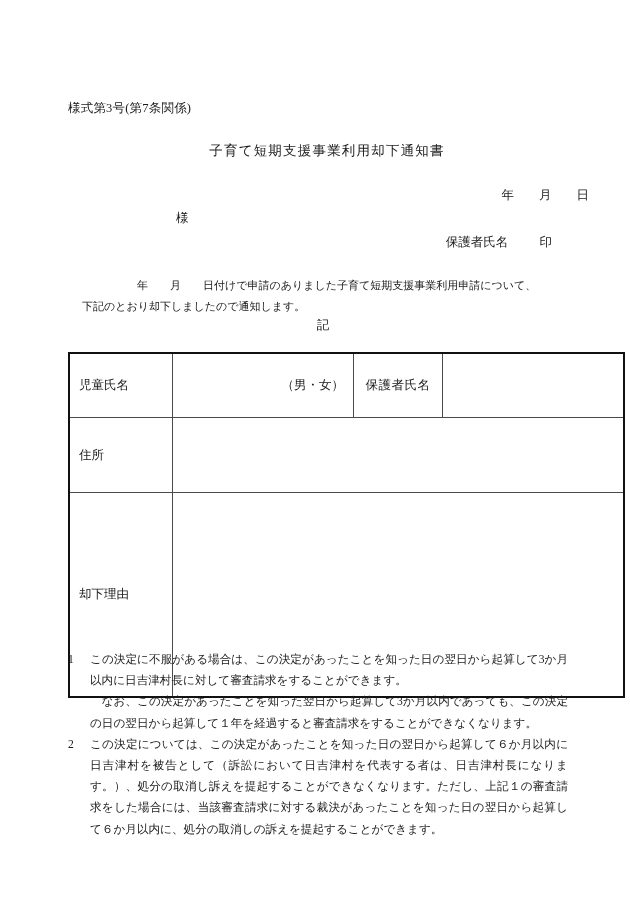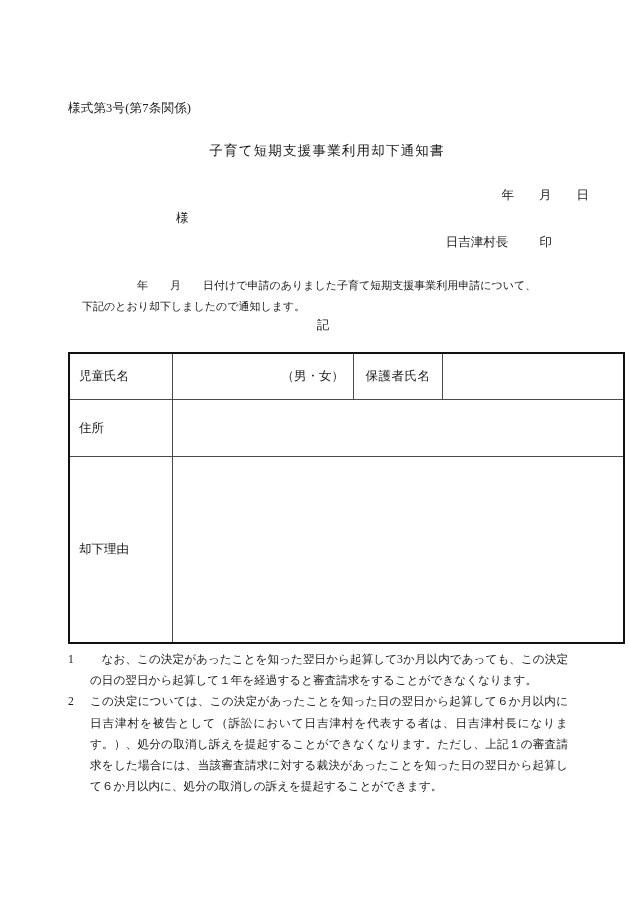--- a/index.html
+++ b/index.html
@@ -104,21 +104,21 @@
     width: 481px;
     border-collapse: collapse;
     border: 2px solid #111111;
     table-layout: fixed;
     background: #ffffff;
   }
   .form-table td {
     border: 1px solid #4a4a4a;
     font-size: 12.5px;
     vertical-align: middle;
-    padding: 0 9px;
+    padding: 9px 9px;
     background: #ffffff;
   }
   .form-table td.label-spread {
     width: 84px;
     text-align: left;
   }
   .label-spread .sp {
     display: inline-block;
     width: 66px;
     display: inline-flex;
@@ -175,21 +175,21 @@
 <div class="page">
 
   <div class="abs form-no">様式第3号(第7条関係)</div>
 
   <div class="abs doc-title">子育て短期支援事業利用却下通知書</div>
 
   <div class="abs date-line">年        月        日</div>
 
   <div class="abs addressee">様</div>
 
-  <div class="abs issuer">日吉津村長          印</div>
+  <div class="abs issuer">保護者氏名          印</div>
 
   <div class="abs body-block">
     <div class="body-line-1">年        月        日付けで申請のありました子育て短期支援事業利用申請について、</div>
     <div class="body-line-2">下記のとおり却下しましたので通知します。</div>
   </div>
 
   <div class="abs ki">記</div>
 
   <table class="abs form-table">
     <tbody>
@@ -212,20 +212,21 @@
           <span class="sp">却下理由</span>
         </td>
         <td class="value" colspan="3"></td>
       </tr>
     </tbody>
   </table>
 
   <div class="abs notes">
     <div class="note">
       <span class="note-num">1</span>
+      <div class="note-para first-para">この決定に不服がある場合は、この決定があったことを知った日の翌日から起算して3か月以内に日吉津村長に対して審査請求をすることができます。</div>
       <div class="note-para cont-para">なお、この決定があったことを知った翌日から起算して3か月以内であっても、この決定の日の翌日から起算して１年を経過すると審査請求をすることができなくなります。</div>
     </div>
     <div class="note">
       <span class="note-num">2</span>
       <div class="note-para first-para">この決定については、この決定があったことを知った日の翌日から起算して６か月以内に日吉津村を被告として（訴訟において日吉津村を代表する者は、日吉津村長になります。）、処分の取消し訴えを提起することができなくなります。ただし、上記１の審査請求をした場合には、当該審査請求に対する裁決があったことを知った日の翌日から起算して６か月以内に、処分の取消しの訴えを提起することができます。</div>
     </div>
   </div>
 
 </div>
 

